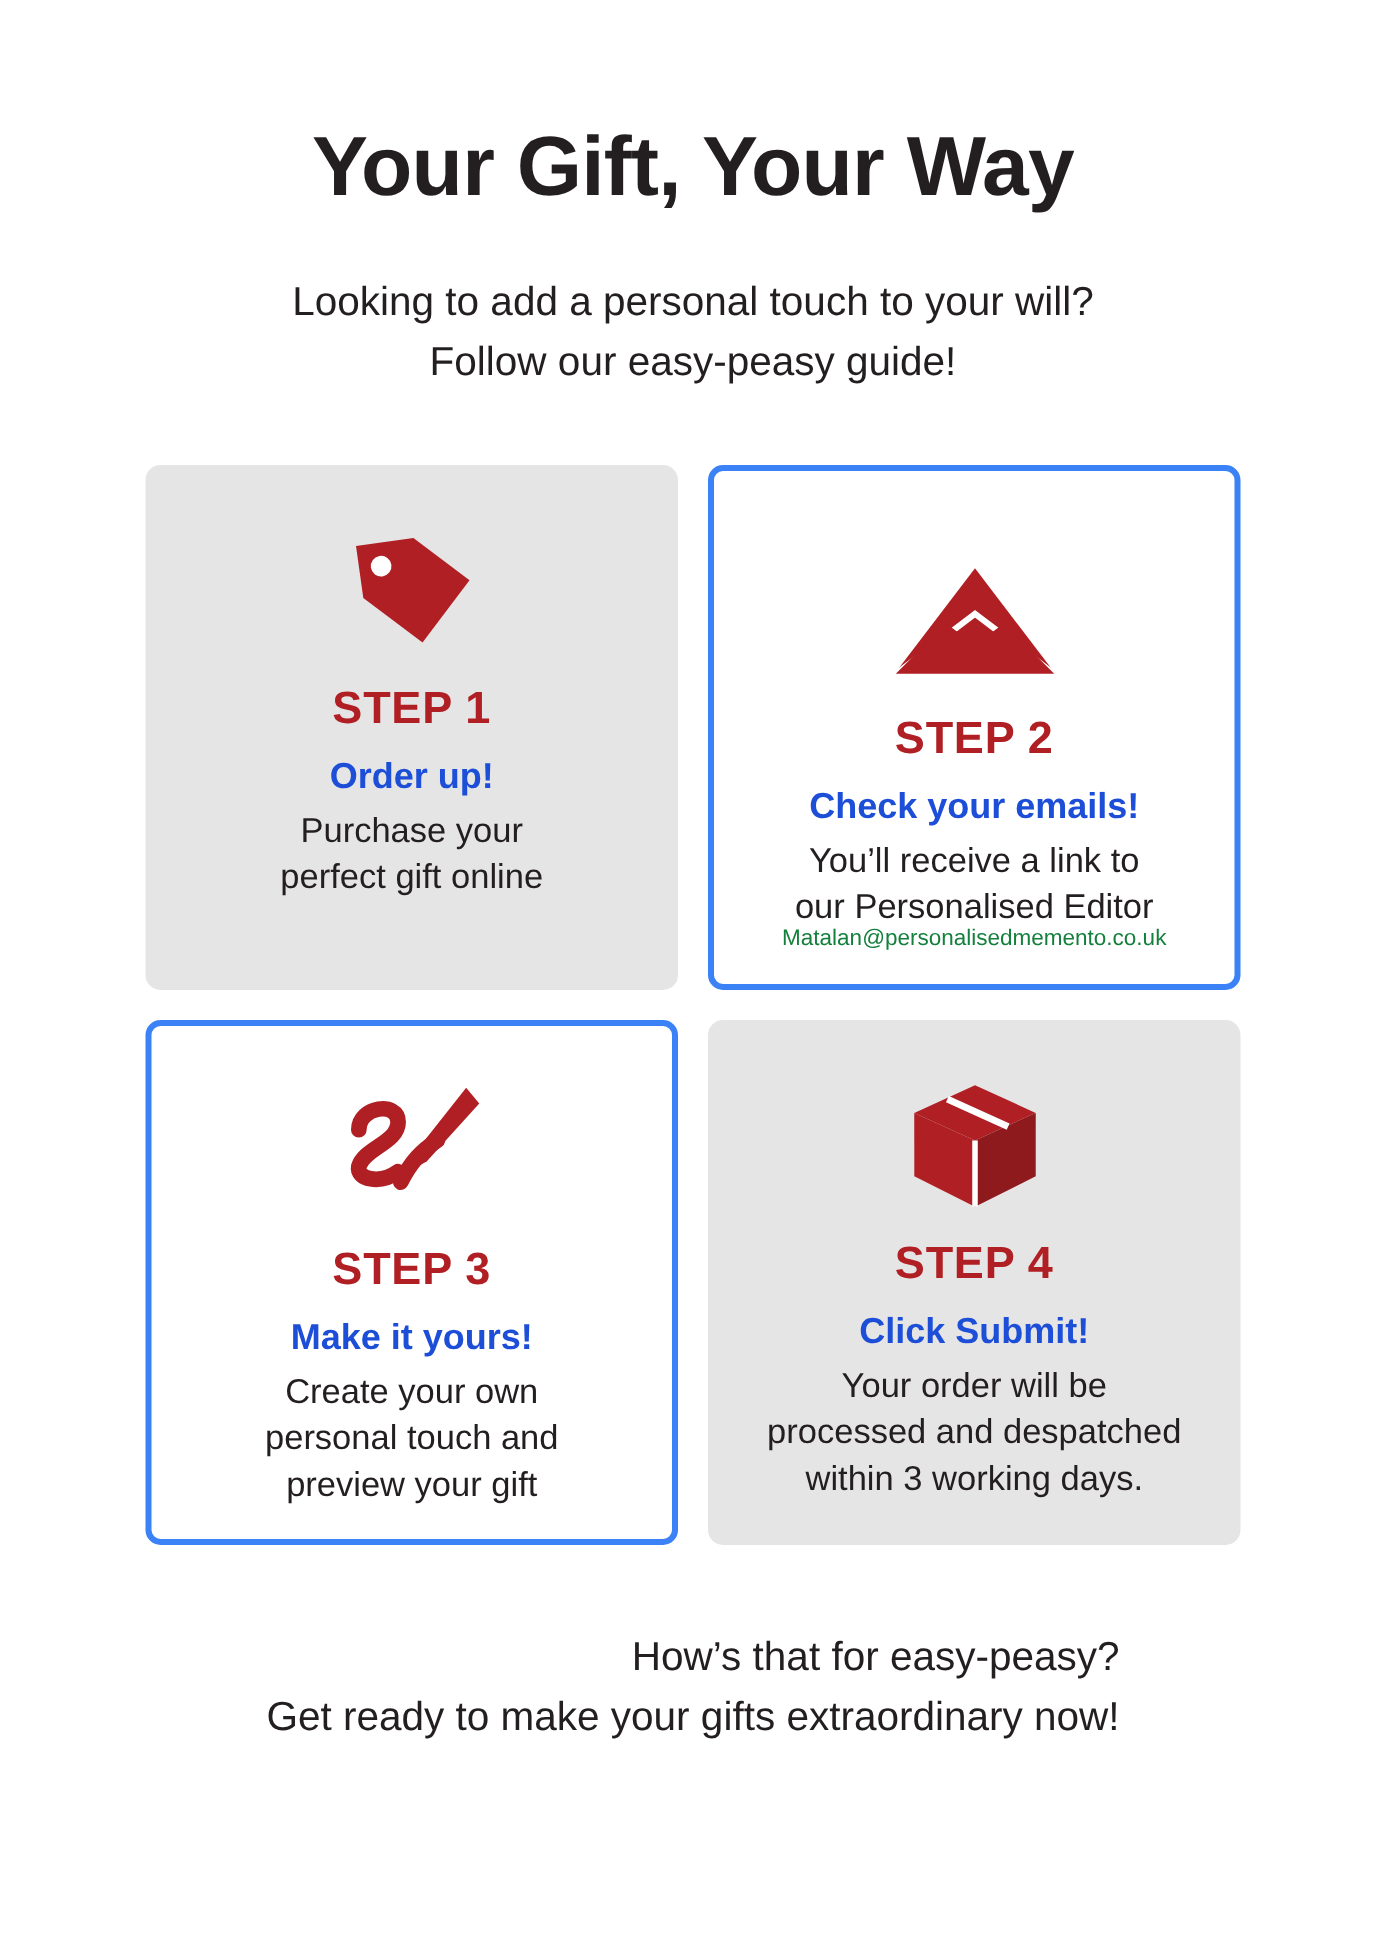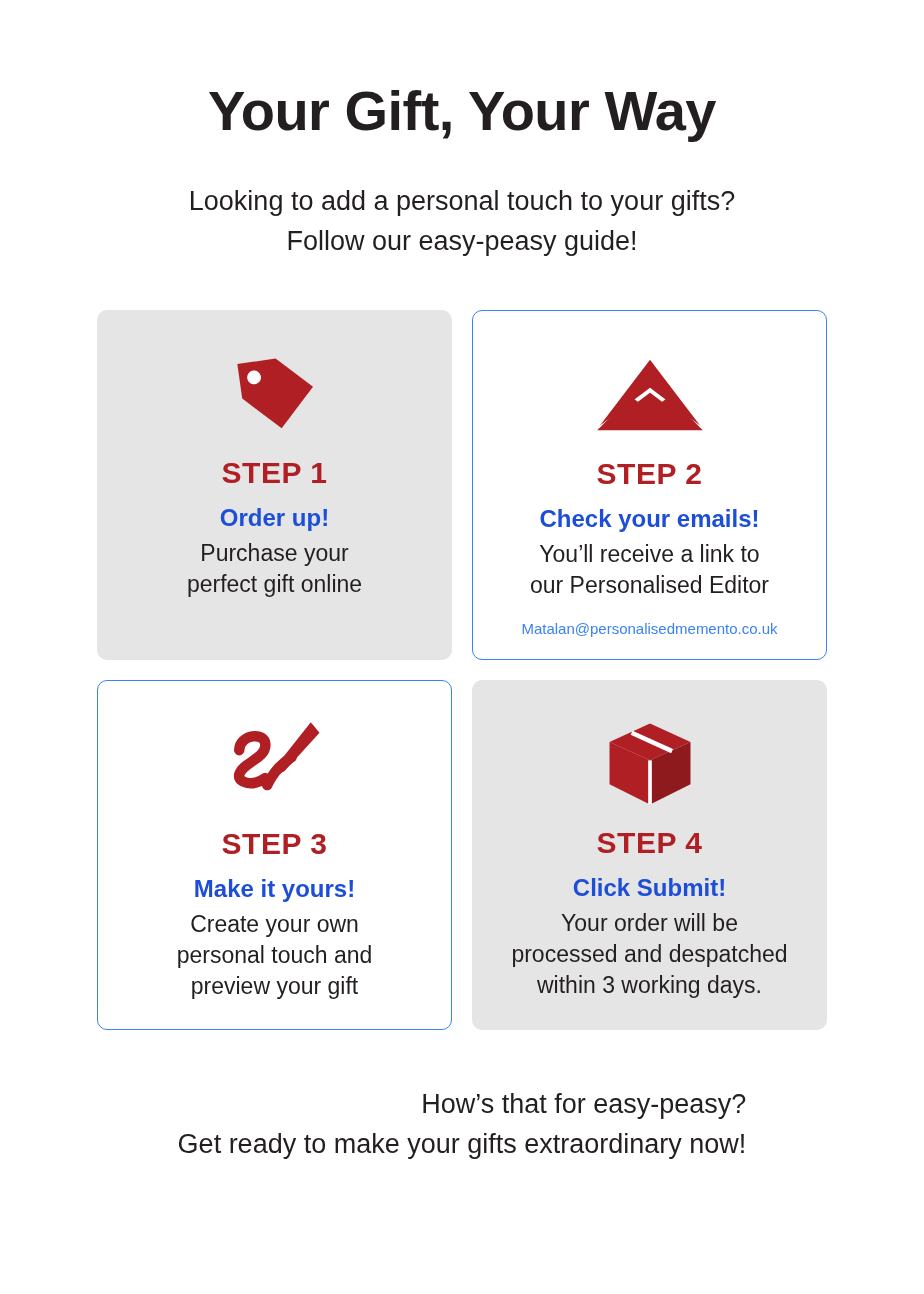--- a/index.html
+++ b/index.html
@@ -47,21 +47,21 @@
   .card {
     padding: 24px 18px 20px 18px;
     display: flex;
     flex-direction: column;
     align-items: center;
     text-align: center;
     position: relative;
     border-radius: 10px;
   }
   .card.shaded { background: #e6e5e6; }
-  .card.outlined { background: #ffffff; border: 1px solid #3b82f6; }
+  .card.outlined { background: #ffffff; border: 4px solid #3b82f6; justify-content: center; }
   .icon-wrap {
     height: 120px;
     display: flex;
     align-items: center;
     justify-content: center;
   }
   .step-label {
     font-size: 30px;
     font-weight: bold;
     color: #b01f24;
@@ -76,21 +76,21 @@
   }
   .card-body {
     font-size: 23px;
     line-height: 1.35;
     color: #231f20;
     margin-top: 6px;
     font-weight: normal;
   }
   .card-email {
     font-size: 15px;
-    color: #3b82f6;
+    color: #15803d;
     position: absolute;
     bottom: 22px;
     left: 0;
     right: 0;
     text-align: center;
   }
   .footer {
     margin-top: 54px;
     font-size: 27px;
     line-height: 1.5;
@@ -100,21 +100,21 @@
   svg { display: block; }
 </style>
 </head>
 <body>
 
 <div class="page">
 
   <h1 class="title">Your Gift, Your Way</h1>
 
   <div class="subtitle">
-    <div>Looking to add a personal touch to your gifts?</div>
+    <div>Looking to add a personal touch to your will?</div>
     <div>Follow our easy-peasy guide!</div>
   </div>
 
   <div class="grid">
 
     <div class="card shaded">
       <div class="icon-wrap">
         <svg width="92" height="92" viewBox="0 0 100 100" aria-hidden="true">
           <path d="M14 12 L56 12 L92 48 L52 88 L14 50 Z" fill="#b01f24" transform="rotate(-8 50 50)"></path>
           <circle cx="30" cy="29" r="7.5" fill="#ffffff" transform="rotate(-8 50 50)"></circle>

